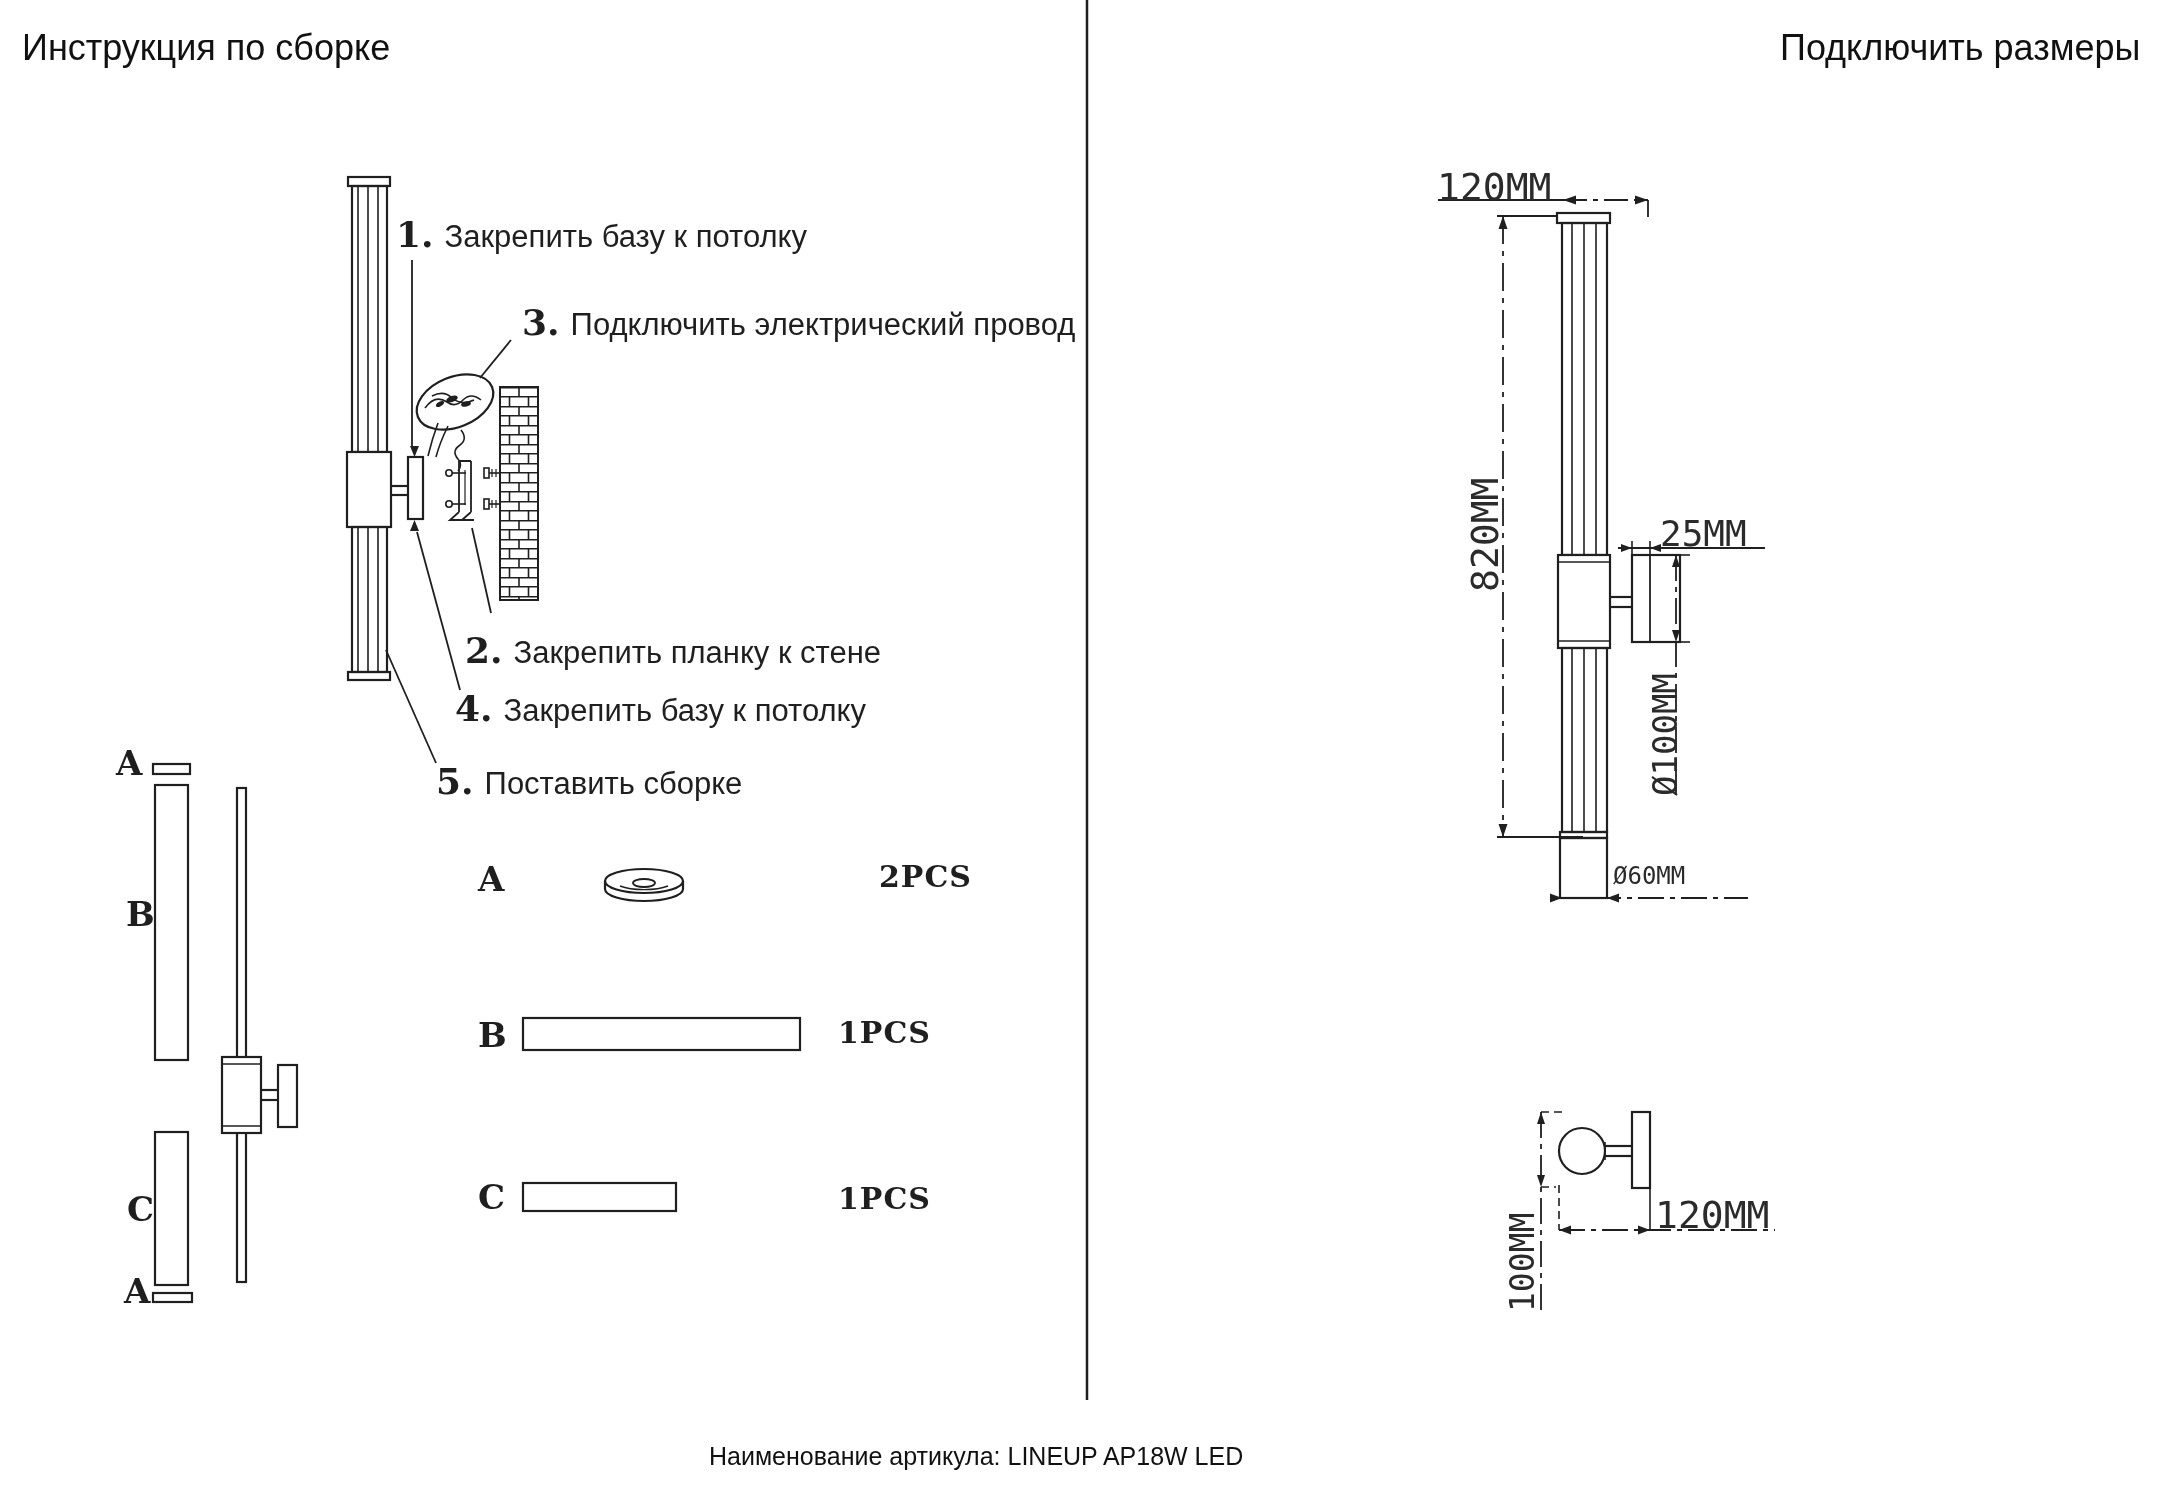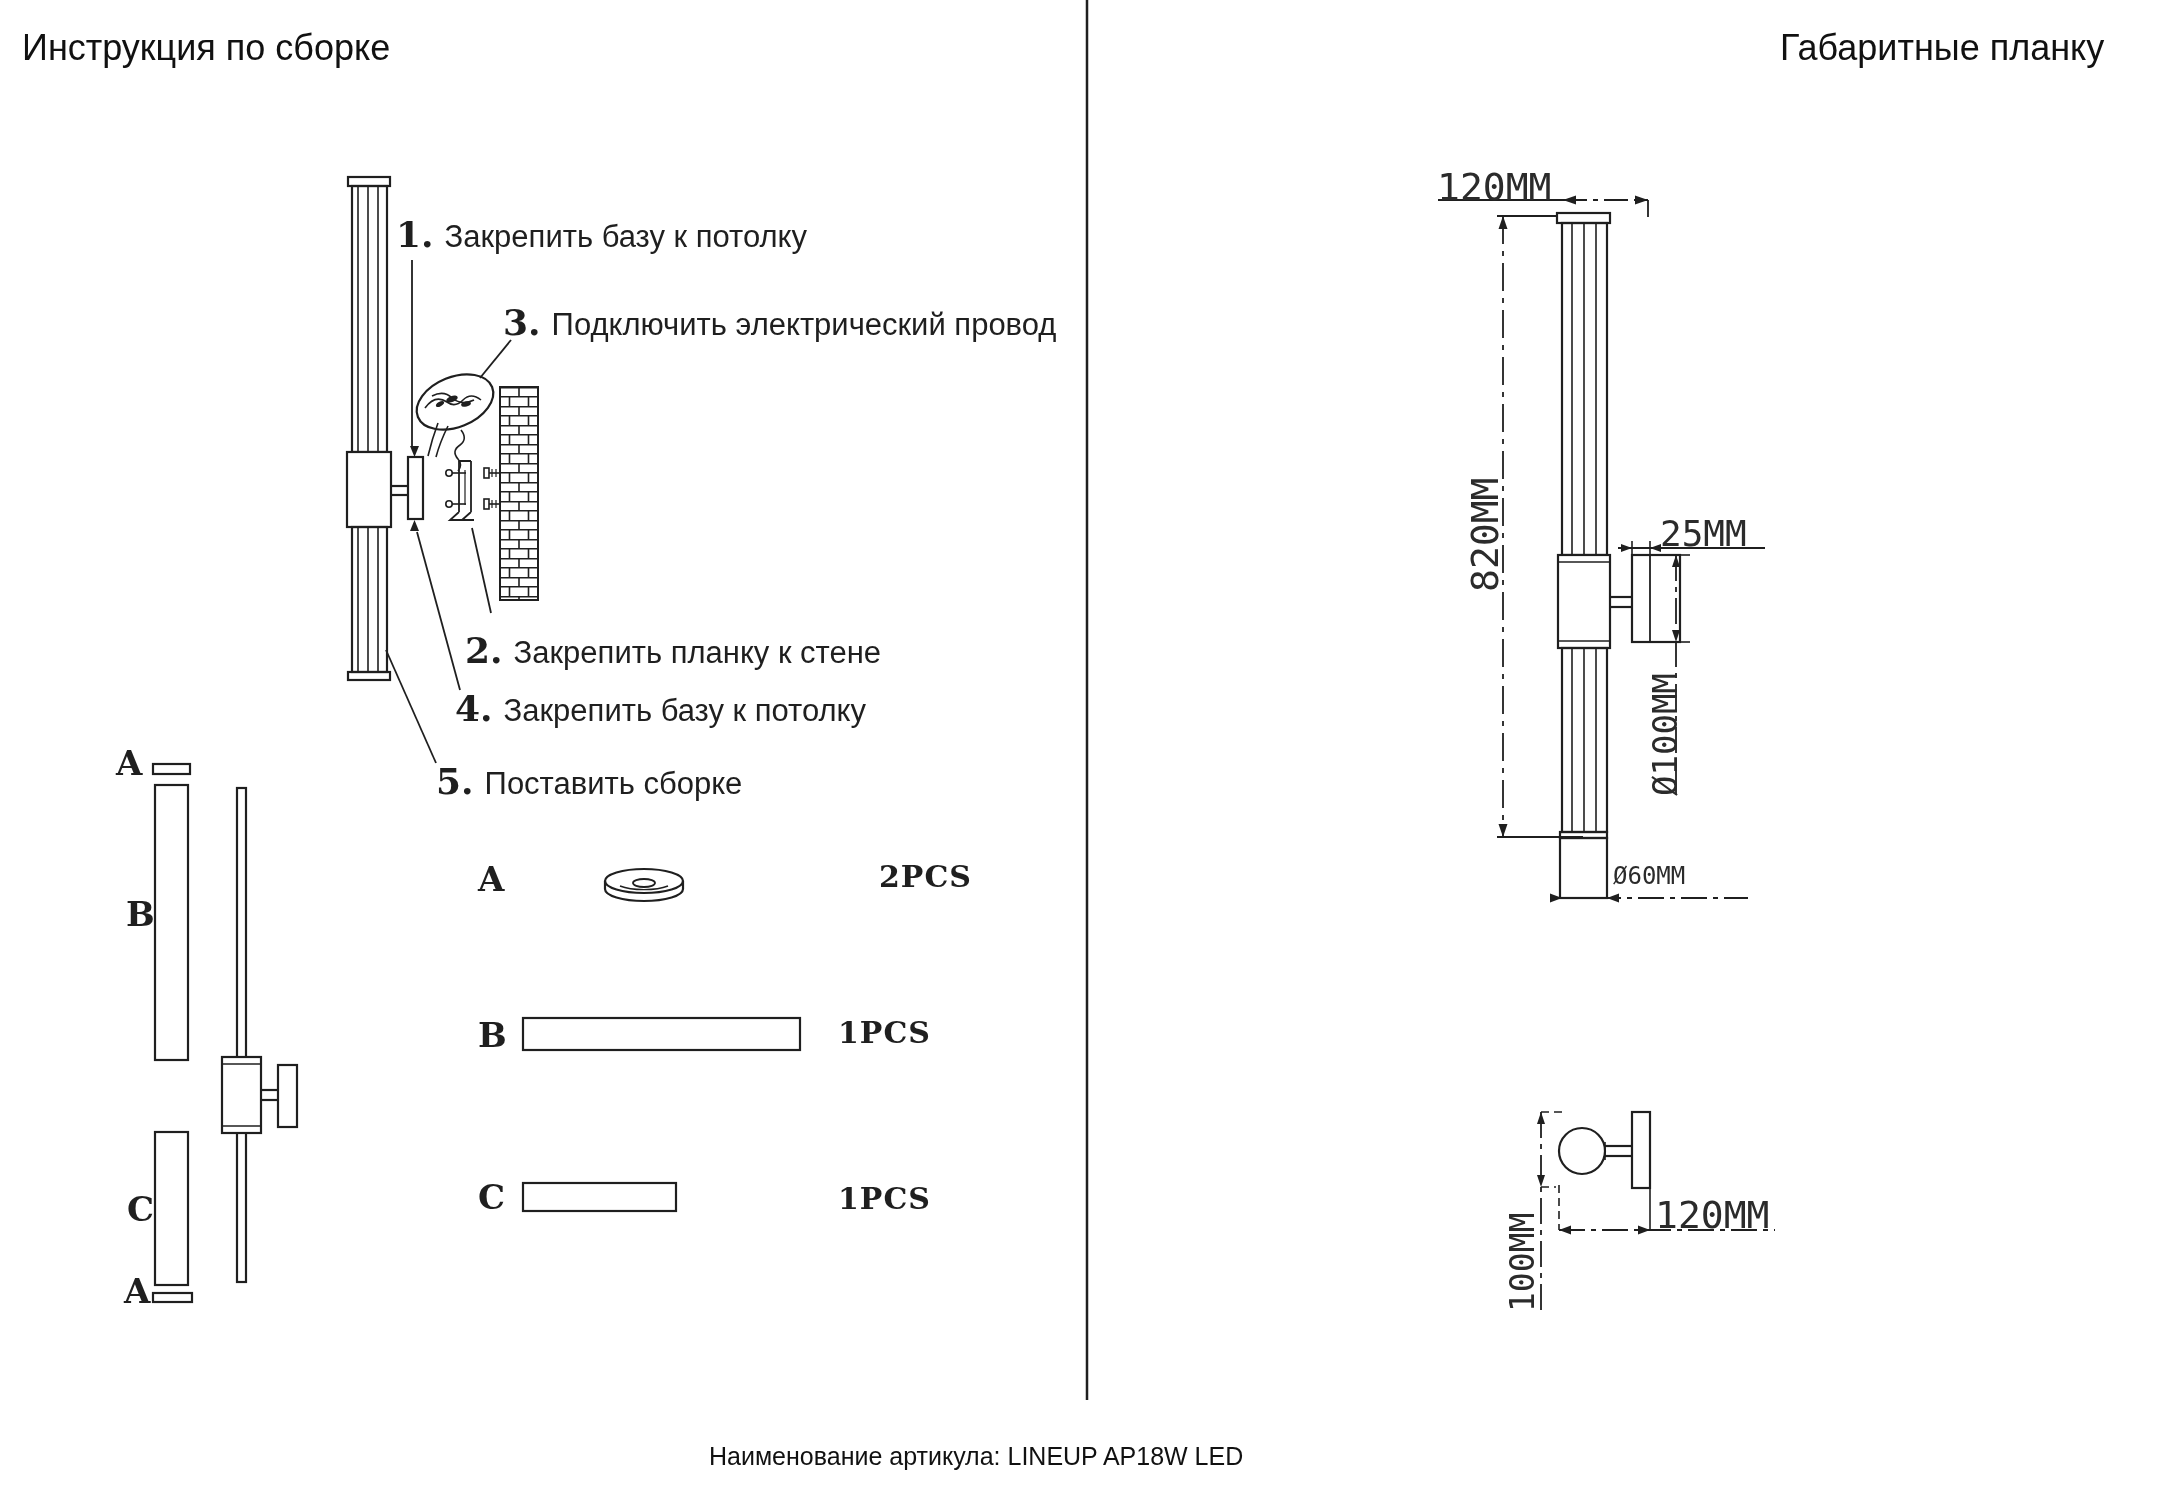--- a/index.html
+++ b/index.html
@@ -209,26 +209,26 @@
         <line x1="1559" y1="1185" x2="1559" y2="1230" stroke-width="1.6" stroke-dasharray="8,5"></line>
         <line x1="1650" y1="1188" x2="1650" y2="1230" stroke-width="1.6"></line>
         <line x1="1559" y1="1230" x2="1775" y2="1230" stroke-width="1.8" stroke-dasharray="26,6,5,6"></line>
         <path d="M1559,1230 l12,-4.5 v9 z" fill="#1f1f1f" stroke="none"></path>
         <path d="M1650,1230 l-12,-4.5 v9 z" fill="#1f1f1f" stroke="none"></path>
       </g>
     </g>
   </svg>
 
   <div class="abs title" style="left:22px;top:30px;">Инструкция по сборке</div>
-  <div class="abs title" style="left:1780px;top:30px;">Габаритные планку</div>
+  <div class="abs title" style="left:1780px;top:30px;">Подключить размеры</div>
 
   <div class="abs" style="left:396px;top:216px;">
     <span class="stepnum">1.</span><span class="steptxt">Закрепить базу к потолку</span>
   </div>
-  <div class="abs" style="left:503px;top:304px;">
+  <div class="abs" style="left:522px;top:304px;">
     <span class="stepnum">3.</span><span class="steptxt">Подключить электрический провод</span>
   </div>
   <div class="abs" style="left:465px;top:632px;">
     <span class="stepnum">2.</span><span class="steptxt">Закрепить планку к стене</span>
   </div>
   <div class="abs" style="left:455px;top:690px;">
     <span class="stepnum">4.</span><span class="steptxt">Закрепить базу к потолку</span>
   </div>
   <div class="abs" style="left:436px;top:763px;">
     <span class="stepnum">5.</span><span class="steptxt">Поставить сборке</span>

